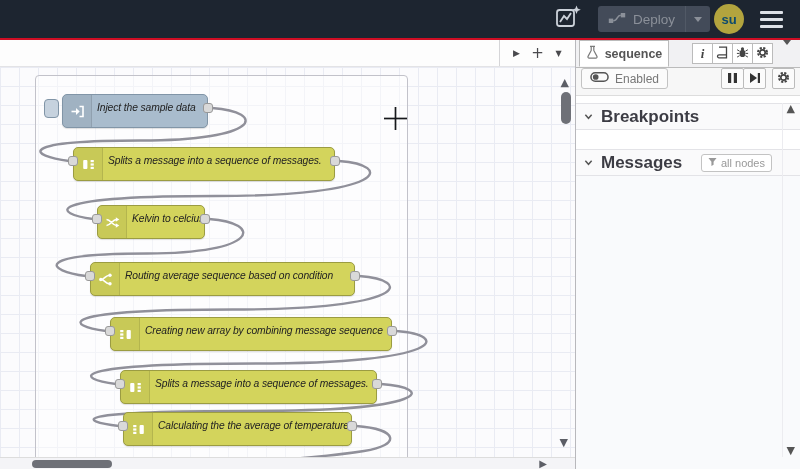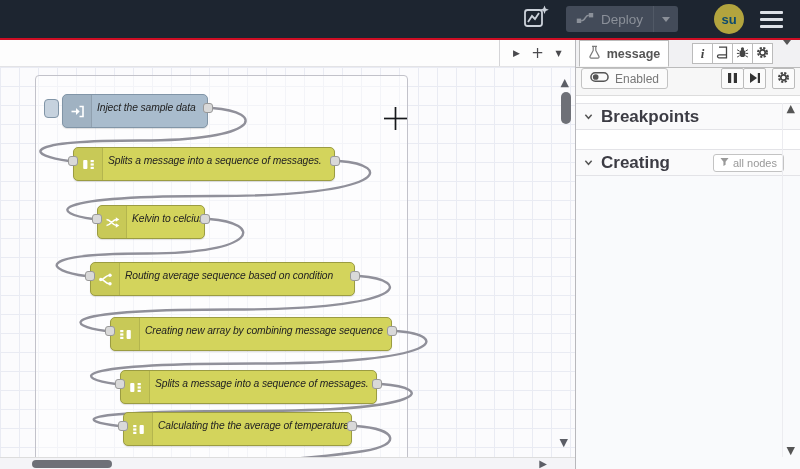--- a/index.html
+++ b/index.html
@@ -4,21 +4,21 @@
 <style>
   * { margin:0; padding:0; box-sizing:border-box; }
   html,body { width:800px; height:469px; overflow:hidden; }
   body { font-family:"Liberation Sans", sans-serif; background:#fff; }
   #app { position:relative; width:800px; height:469px; overflow:hidden; }
 
   
   #header { height:38px; background:#1d2530; display:flex; align-items:center; justify-content:flex-end; padding-right:17px; }
   #alert-line { height:2px; background:#cf0e24; }
   .hdr-iconbtn { width:30px; height:30px; display:flex; align-items:center; justify-content:center; margin-right:14px; cursor:pointer; }
-  #deploy-btn { height:26px; background:#434b59; border-radius:3px; display:flex; align-items:center; color:#8b9099; font-size:13.5px; margin-right:36px; cursor:default; }
+  #deploy-btn { height:26px; background:#434b59; border-radius:3px; display:flex; align-items:center; color:#8b9099; font-size:13.5px; margin-right:4px; cursor:default; }
   #deploy-btn .dep-main { display:flex; align-items:center; gap:7px; padding:0 10px; }
   #deploy-btn .dep-caret { padding:0 8px; border-left:1px solid rgba(255,255,255,0.08); align-self:stretch; display:flex; align-items:center; }
   .caret-down { width:0; height:0; border-left:4px solid transparent; border-right:4px solid transparent; border-top:5px solid #8b9099; }
   #avatar { width:30px; height:30px; border-radius:50%; background:#b2a43e; color:#0c4a6e; font-weight:bold; font-size:13px; display:flex; align-items:center; justify-content:center; margin-right:16px; cursor:pointer; }
   #burger { display:flex; flex-direction:column; gap:4px; cursor:pointer; padding:3px 0; }
   #burger span { display:block; width:23px; height:3px; background:#dde1e7; border-radius:1px; }
 
   
   #main { display:flex; height:429px; }
   #canvas-col { width:575px; display:flex; flex-direction:column; }
@@ -66,21 +66,21 @@
   #dbg-right { margin-left:auto; display:flex; align-items:center; gap:6px; }
   .sq-btn { width:23px; height:21px; background:#fbfbfb; border:1px solid #bbb; border-radius:2px; display:flex; align-items:center; justify-content:center; cursor:pointer; }
   #pause-step { display:flex; } #pause-step .sq-btn+.sq-btn { margin-left:-1px; }
 
   .sec-spacer { height:7px; background:#fff; }
   .sec-header { height:27px; background:#fafafb; border-top:1px solid #e3e3e7; border-bottom:1px solid #e3e3e7; display:flex; align-items:center; padding:0 8px; gap:8px; }
   .sec-title { font-size:17px; font-weight:bold; color:#3c3c44; }
   .chev { width:9px; height:9px; display:flex; }
   #breakpoints-body { height:19px; background:#fff; }
   #messages-body { flex:1; background:#f9fafc; }
-  #allnodes-btn { margin-left:auto; margin-right:8px; height:18px; display:flex; align-items:center; gap:4px; padding:0 6px; background:#fff; border:1px solid #c3c3c3; border-radius:3px; font-size:11px; color:#999; cursor:pointer; }
+  #allnodes-btn { margin-left:auto; margin-right:20px; height:18px; display:flex; align-items:center; gap:4px; padding:0 6px; background:#fff; border:1px solid #c3c3c3; border-radius:3px; font-size:11px; color:#999; cursor:pointer; }
 
   .side-scroll-gutter { position:absolute; right:0; top:63px; bottom:12px; width:18px; border-left:1px solid #ececf0; pointer-events:none; }
   .side-scroll-up { position:absolute; right:5px; top:62px; font-size:11px; color:#555; font-family:"DejaVu Sans", sans-serif; cursor:pointer; }
   .side-scroll-down { position:absolute; right:5px; bottom:12px; font-size:11px; color:#555; font-family:"DejaVu Sans", sans-serif; cursor:pointer; }
 </style>
 </head>
 <body>
 
 <div id="app">
 
@@ -249,21 +249,21 @@
     </div>
 
     <div id="sidebar">
       <div id="side-tabs">
         <div id="debugger-tab">
           <span>
             <svg width="13" height="14" viewBox="0 0 14 15">
               <path d="M4.3 1.5 h5.4 M5.6 1.5 v4.3 l-3.4 6.4 a1.3 1.3 0 0 0 1.15 1.9 h7.3 a1.3 1.3 0 0 0 1.15 -1.9 L8.4 5.8 V1.5" fill="none" stroke="#7a7a7a" stroke-width="1.3"></path>
             </svg>
           </span>
-          <span>message</span>
+          <span>sequence</span>
         </div>
         <div id="side-tab-btns">
           <span class="side-tab-btn">
               <span class="info-i">i</span>
             </span>
           <span class="side-tab-btn">
             <span>
               <svg width="13" height="13" viewBox="0 0 13 13">
                   <path d="M3 1.2 h7.5 v10.6 h-7.5 a1.5 1.5 0 0 1 0 -3 h7.5" fill="none" stroke="#444" stroke-width="1.3"></path>
                 </svg>
@@ -335,21 +335,21 @@
         </span>
         <span class="sec-title">Breakpoints</span>
       </div>
       <div id="breakpoints-body"></div>
       <div class="sec-header">
         <span class="chev">
           <svg width="9" height="9" viewBox="0 0 10 10">
               <polyline points="1.5,3 5,7 8.5,3" fill="none" stroke="#555" stroke-width="1.6"></polyline>
             </svg>
         </span>
-        <span class="sec-title">Creating</span>
+        <span class="sec-title">Messages</span>
         <span id="allnodes-btn">
           <span>
             <svg width="9" height="10" viewBox="0 0 10 10">
                 <path d="M0.5 0.5 H9.5 L6.2 4.6 V8 L3.8 9.5 V4.6 Z" fill="#999"></path>
               </svg>
           </span>
           <span>all nodes</span>
         </span>
       </div>
       <div id="messages-body"></div>

